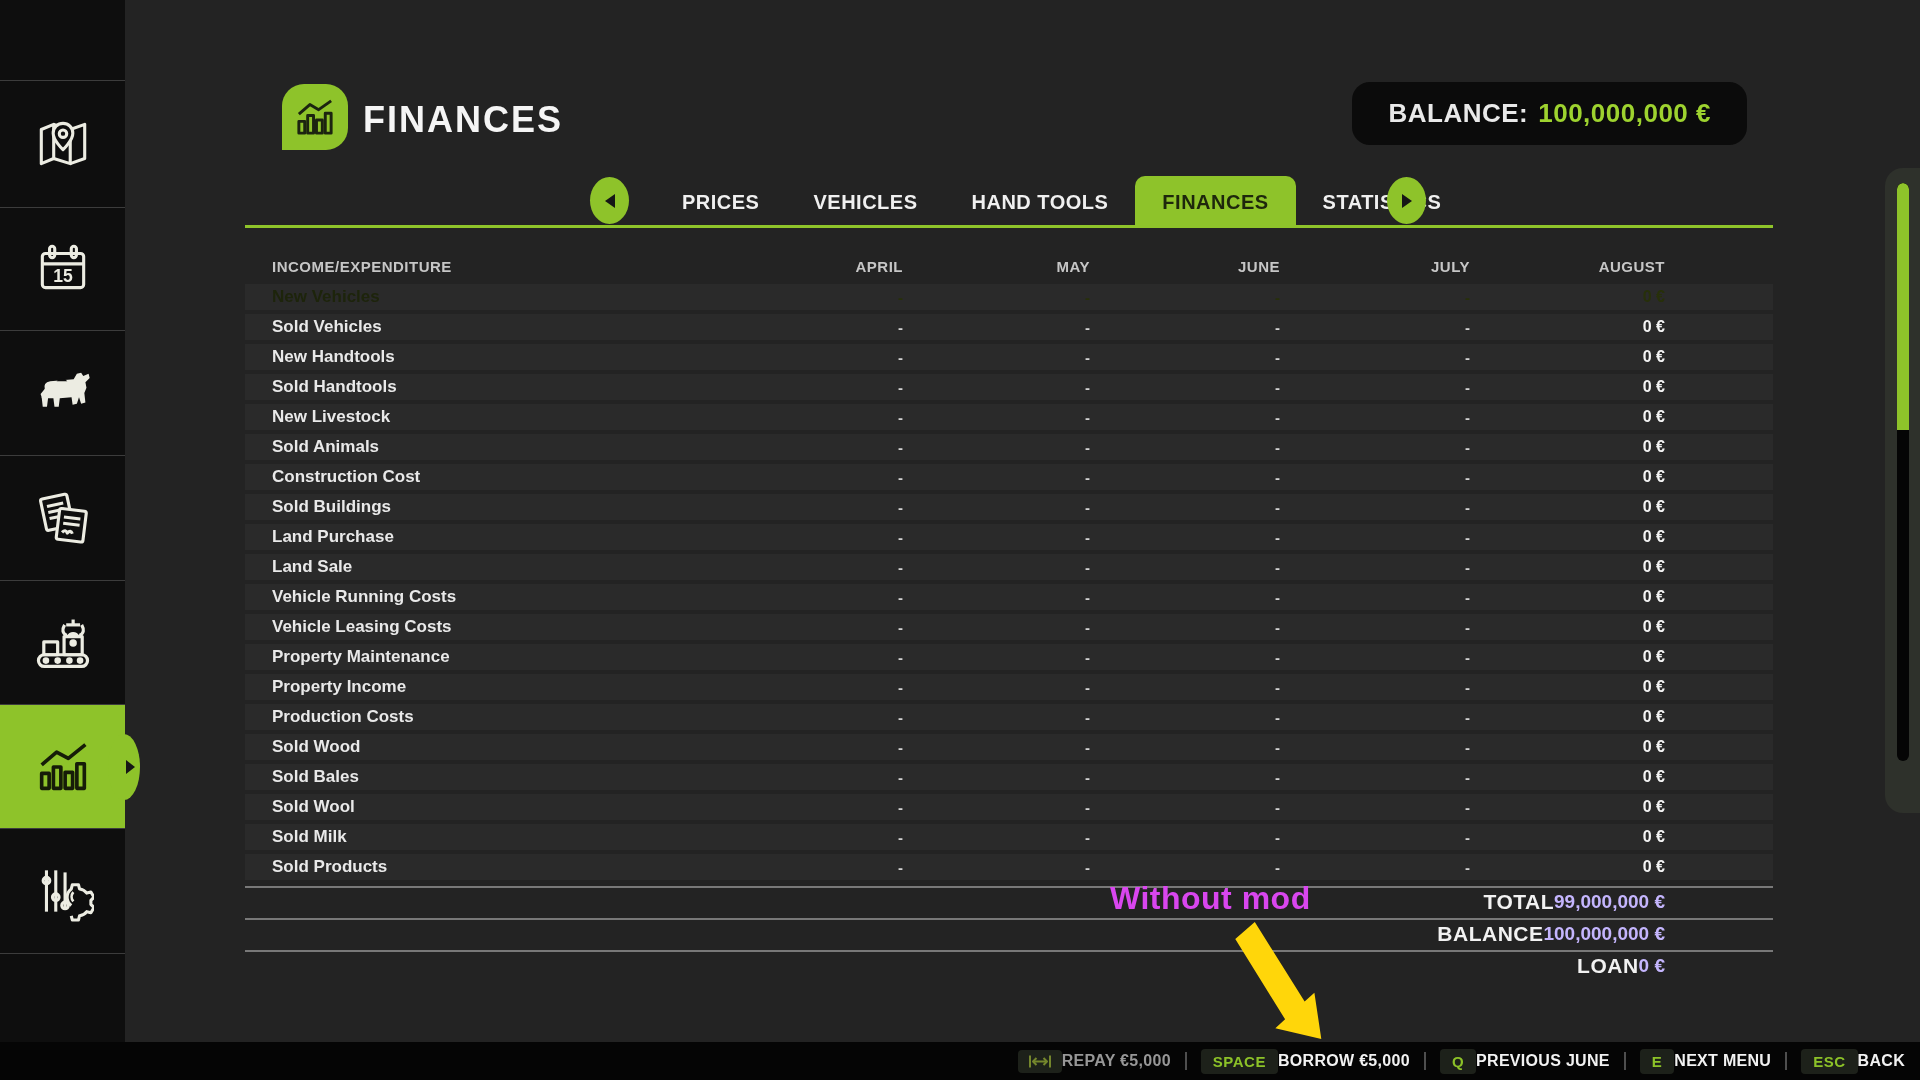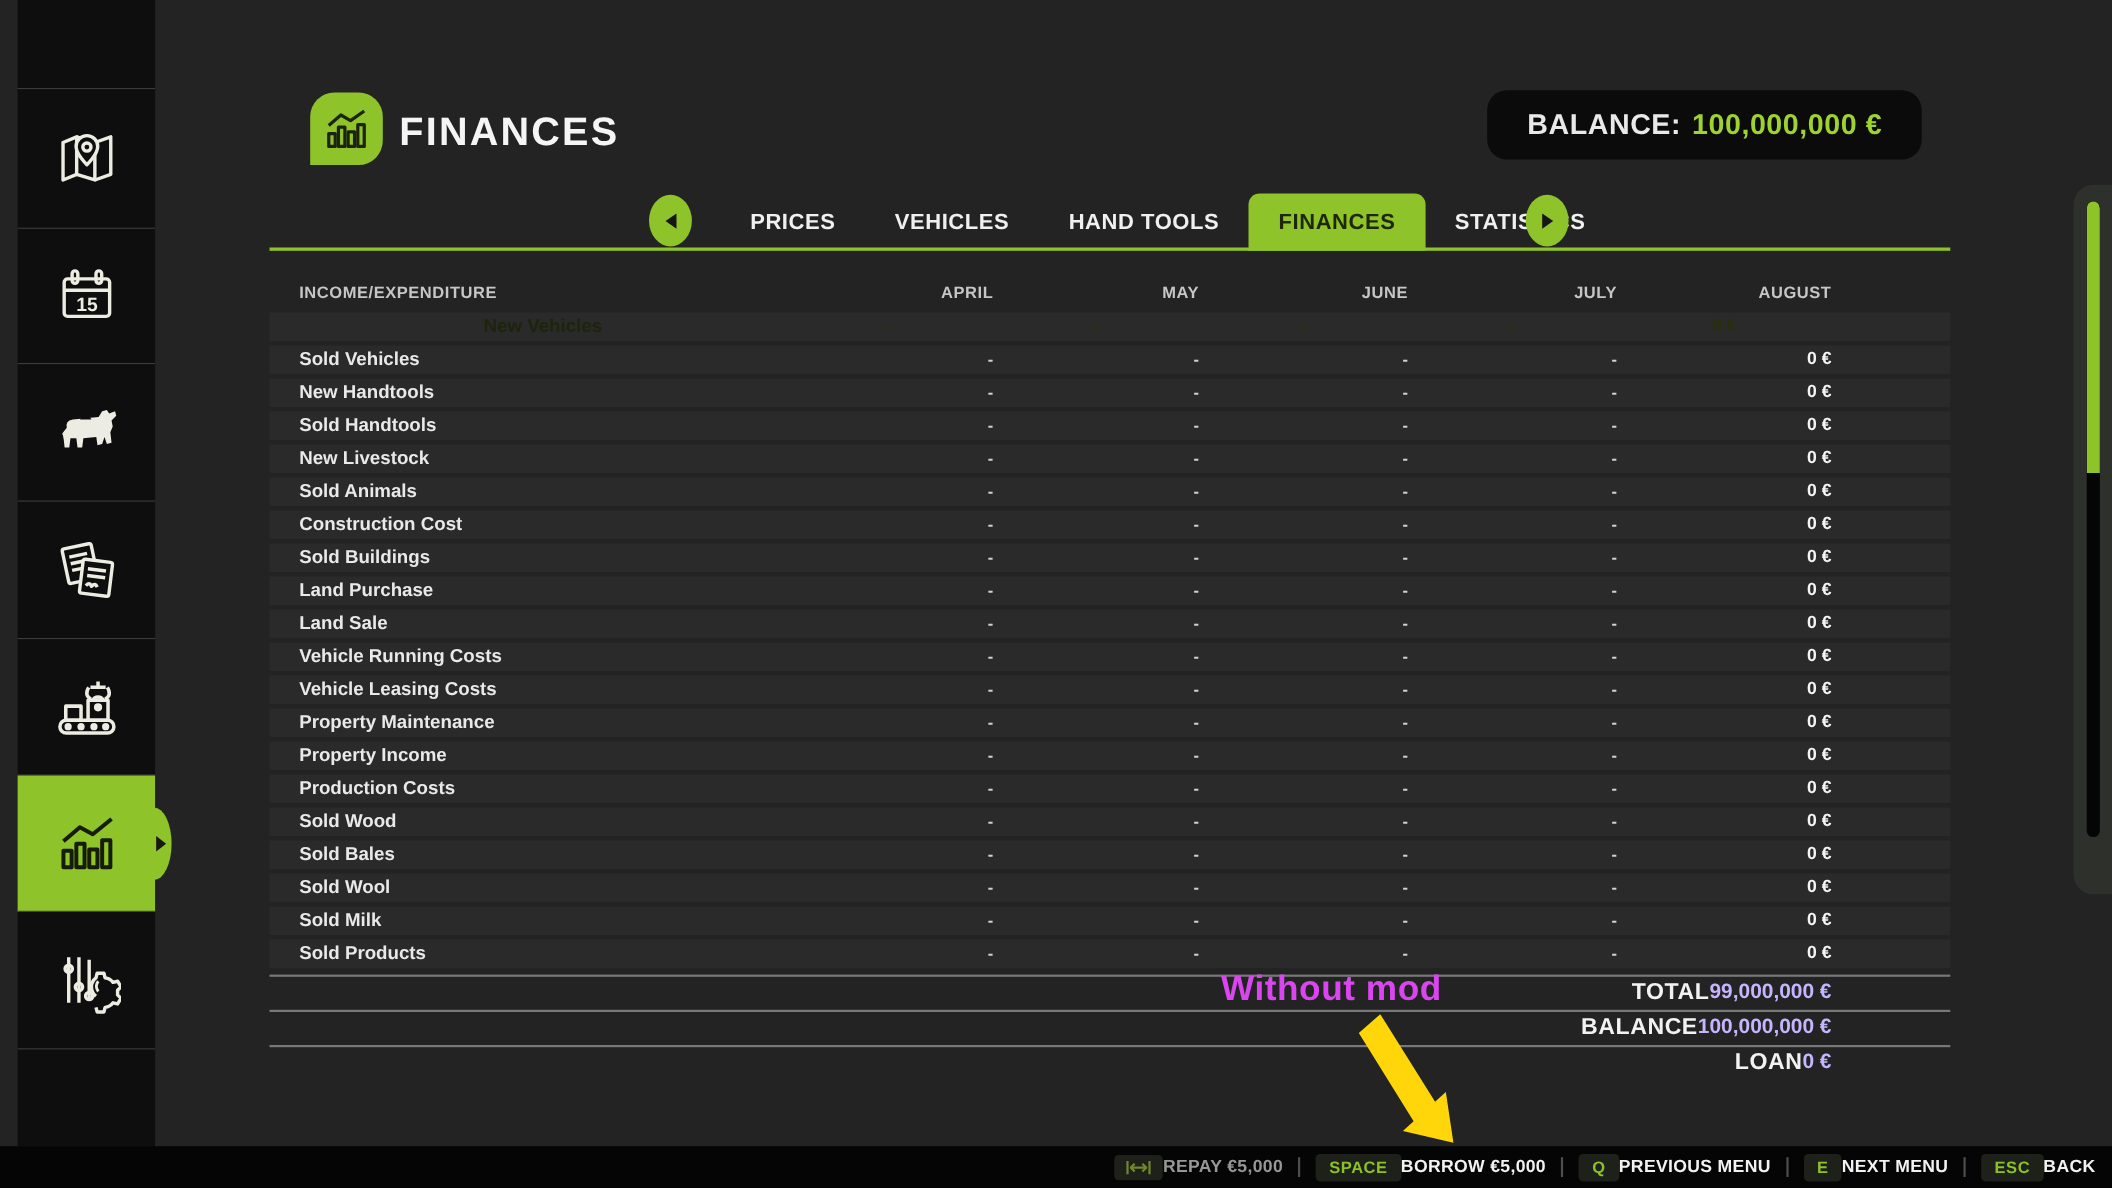--- a/index.html
+++ b/index.html
@@ -9,21 +9,21 @@
     --side-bg:#0e0e0e;
     --row-bg:#2a2a2a;
     --white:#f0f0f0;
   }
   *{margin:0;padding:0;box-sizing:border-box;}
   html,body{width:1920px;height:1080px;overflow:hidden;}
   body{background:var(--bg);font-family:"Liberation Sans", sans-serif;}
   .screen{position:relative;width:1920px;height:1080px;background:var(--bg);overflow:hidden;}
 
   
-  .sidebar{position:absolute;left:16px;top:0;width:125px;height:1042px;background:var(--side-bg);z-index:5;}
+  .sidebar{position:absolute;left:0;top:0;width:125px;height:1042px;background:var(--side-bg);z-index:5;}
   .sb-item{position:relative;width:125px;display:flex;align-items:center;justify-content:center;border-bottom:1px solid #3c3c3c;}
   .sb-item:last-child{border-bottom:none;}
   .sb-item svg{display:block;}
   .sb-item.sel{background:var(--green);}
   .sb-bump{position:absolute;right:-15px;top:50%;transform:translateY(-50%);width:32px;height:66px;background:var(--green);border-radius:50%;}
   .sb-bump-tri{position:absolute;right:-10px;top:50%;transform:translateY(-50%);width:0;height:0;
     border-left:9px solid #161616;border-top:7px solid transparent;border-bottom:7px solid transparent;z-index:2;}
 
   
   .page-icon{position:absolute;left:282px;top:84px;width:66px;height:66px;background:var(--green);
@@ -52,21 +52,21 @@
   .tbl-header .hc{font-size:15px;font-weight:bold;color:#c6c6c6;letter-spacing:0.5px;text-align:right;}
   .tbl-header .hc.first{text-align:left;padding-left:27px;}
   .tbl-rows{position:absolute;left:245px;top:284px;width:1528px;}
   .finrow{height:26px;margin-bottom:4px;background:var(--row-bg);}
   .finrow .cell{font-size:17px;color:#e9e9e9;}
   .finrow .label{font-weight:bold;padding-left:27px;}
   .finrow .v{text-align:right;font-size:15px;font-weight:600;color:#d2d2d2;}
   .finrow .v.last{font-size:16px;font-weight:bold;color:#f4f4f4;}
   .finrow.sel{background:linear-gradient(90deg,#13170
 4 0px,#86b01d 50px,#8fc026 130px,#8cbd22 1370px,#506311 1470px,#272c0b 1528px);}
-  .finrow.sel .cell{color:#1d240b;text-align:center;}
+  .finrow.sel .cell{color:#1d240b;}
   .finrow.sel .v,.finrow.sel .v.last{color:#273009;}
   .summary{position:absolute;left:245px;width:1528px;height:30px;display:flex;align-items:center;justify-content:flex-end;border-top:2px solid #787878;}
   .summary .s-label{font-size:21px;font-weight:bold;color:#f2f2f2;padding-left:27px;letter-spacing:0.5px;}
   .summary .s-value{font-size:19px;font-weight:bold;color:#c4b5fd;padding-right:108px;}
 
   
   .annotation-text{position:absolute;left:1110px;top:880px;font-size:32px;font-weight:bold;color:#d946ef;letter-spacing:0.5px;z-index:8;}
   .annotation-arrow{position:absolute;left:1218px;top:922px;z-index:9;}
 
   
@@ -460,21 +460,21 @@
       <span class="kb-label dim">REPAY €5,000</span>
     </div>
     <span class="kb-sep"></span>
     <div class="kb-group">
       <span class="kb-badge">SPACE</span>
       <span class="kb-label">BORROW €5,000</span>
     </div>
     <span class="kb-sep"></span>
     <div class="kb-group">
       <span class="kb-badge">Q</span>
-      <span class="kb-label">PREVIOUS MENU</span>
+      <span class="kb-label">PREVIOUS JUNE</span>
     </div>
     <span class="kb-sep"></span>
     <div class="kb-group">
       <span class="kb-badge">E</span>
       <span class="kb-label">NEXT MENU</span>
     </div>
     <span class="kb-sep"></span>
     <div class="kb-group">
       <span class="kb-badge">ESC</span>
       <span class="kb-label">BACK</span>

